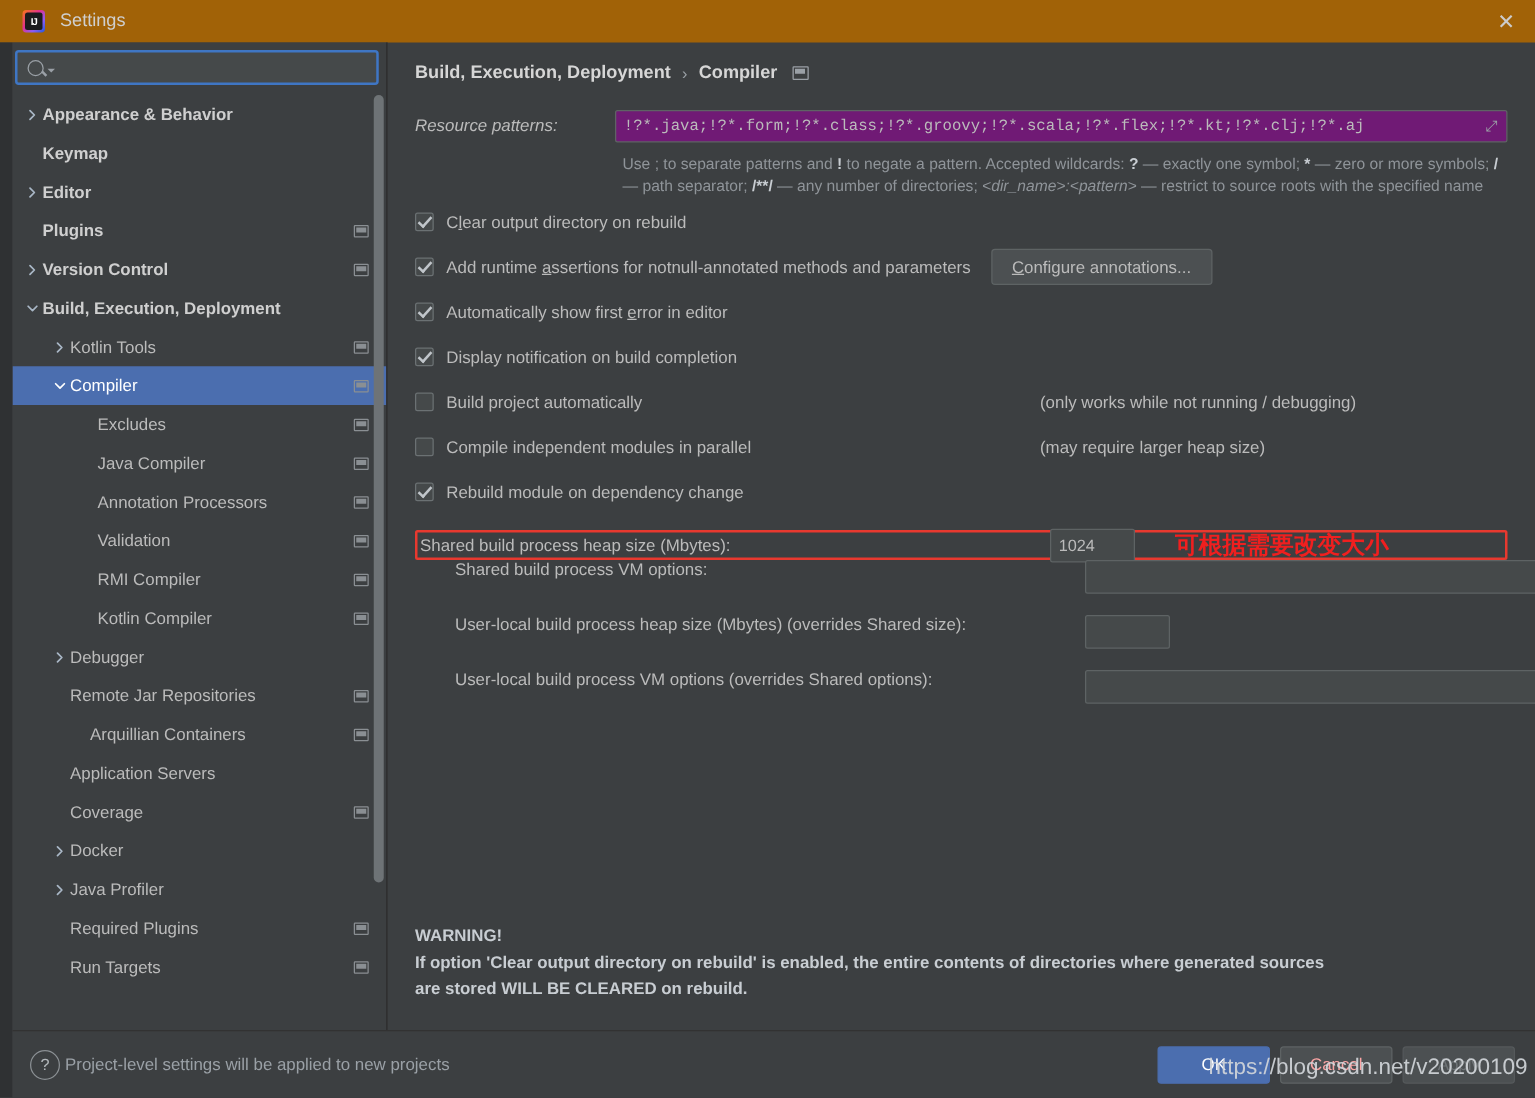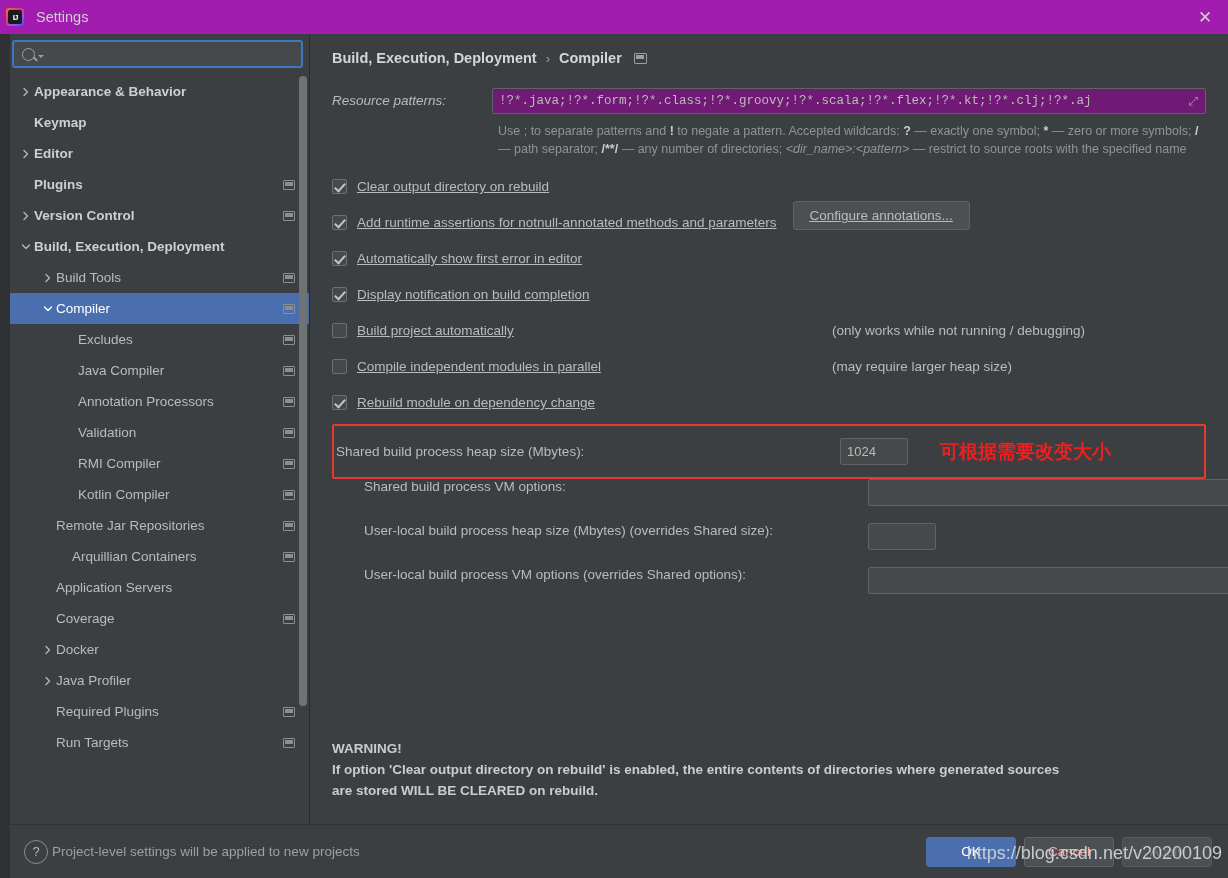--- a/index.html
+++ b/index.html
@@ -11,24 +11,24 @@
     font-family: "Liberation Sans", sans-serif;
     font-size: 13.5px;
     color: #bbbbbb;
     overflow: hidden;
     position: relative;
   }
 
   
   .titlebar {
     height: 34px;
-    background: #a21caf;
-    display: flex;
-    align-items: center;
-    padding-left: 6px;
+    background: #a16207;
+    display: flex;
+    align-items: center;
+    padding-left: 18px;
     position: relative;
   }
   .app-logo {
     width: 18px; height: 18px;
     border-radius: 3px;
     background: linear-gradient(135deg,#f97a12 0%, #e3318b 40%, #8b5cf6 70%, #1e5ae0 100%);
     position: relative;
     flex: 0 0 auto;
   }
   .app-logo::after {
@@ -259,24 +259,23 @@
     color: #8f9499;
     line-height: 1.45;
     max-width: 712px;
   }
   .res-hint b { color: #c8cdd2; }
   .res-hint i { font-style: italic; }
 
   
   .check-row {
     display: flex;
-    align-items: flex-end;
+    align-items: center;
     height: 34px;
     margin-top: 2px;
-    text-decoration: underline;
   }
   .cb {
     width: 15px; height: 15px;
     border: 1px solid #6b7173;
     border-radius: 2px;
     background: #45494a;
     flex: 0 0 15px;
     margin-right: 10px;
     position: relative;
   }
@@ -313,21 +312,21 @@
     font-size: 13.5px;
     color: #bbbbbb;
     white-space: nowrap;
   }
   .check-row { position: relative; }
 
   
   .heap-row {
     position: relative;
     margin-top: 14px;
-    height: 55px;
+    height: 24px;
     display: flex;
     align-items: center;
     border: 2px solid #e8392f;
     border-radius: 2px;
     padding-left: 2px;
   }
   .form-label {
     font-size: 13.5px;
     color: #bbbbbb;
     white-space: nowrap;
@@ -533,21 +532,21 @@
             </svg>
           </span>
           <span class="tree-label bold">Build, Execution, Deployment</span>
         </div>
         <div class="tree-item" style="padding-left: 30px;">
           <span class="arrow">
             <svg width="10" height="10" viewBox="0 0 10 10">
               <path d="M3 1.5 L6.5 5 L3 8.5" fill="none" stroke="#a9b7c6" stroke-width="1.4" stroke-linecap="round" stroke-linejoin="round"></path>
             </svg>
           </span>
-          <span class="tree-label">Build Tools</span>
+          <span class="tree-label">Kotlin Tools</span>
           <span class="copy-icon"></span>
         </div>
         <div class="tree-item selected" style="padding-left: 30px;">
           <span class="arrow">
             <svg width="10" height="10" viewBox="0 0 10 10">
               <path d="M1.5 3 L5 6.5 L8.5 3" fill="none" stroke="#a9b7c6" stroke-width="1.4" stroke-linecap="round" stroke-linejoin="round"></path>
             </svg>
           </span>
           <span class="tree-label">Compiler</span>
           <span class="copy-icon"></span>
@@ -574,20 +573,28 @@
         </div>
         <div class="tree-item" style="padding-left: 52px;">
           <span class="arrow"></span>
           <span class="tree-label">RMI Compiler</span>
           <span class="copy-icon"></span>
         </div>
         <div class="tree-item" style="padding-left: 52px;">
           <span class="arrow"></span>
           <span class="tree-label">Kotlin Compiler</span>
           <span class="copy-icon"></span>
+        </div>
+        <div class="tree-item" style="padding-left: 30px;">
+          <span class="arrow">
+            <svg width="10" height="10" viewBox="0 0 10 10">
+              <path d="M3 1.5 L6.5 5 L3 8.5" fill="none" stroke="#a9b7c6" stroke-width="1.4" stroke-linecap="round" stroke-linejoin="round"></path>
+            </svg>
+          </span>
+          <span class="tree-label">Debugger</span>
         </div>
         <div class="tree-item" style="padding-left: 30px;">
           <span class="arrow"></span>
           <span class="tree-label">Remote Jar Repositories</span>
           <span class="copy-icon"></span>
         </div>
         <div class="tree-item" style="padding-left: 46px;">
           <span class="arrow"></span>
           <span class="tree-label">Arquillian Containers</span>
           <span class="copy-icon"></span>

